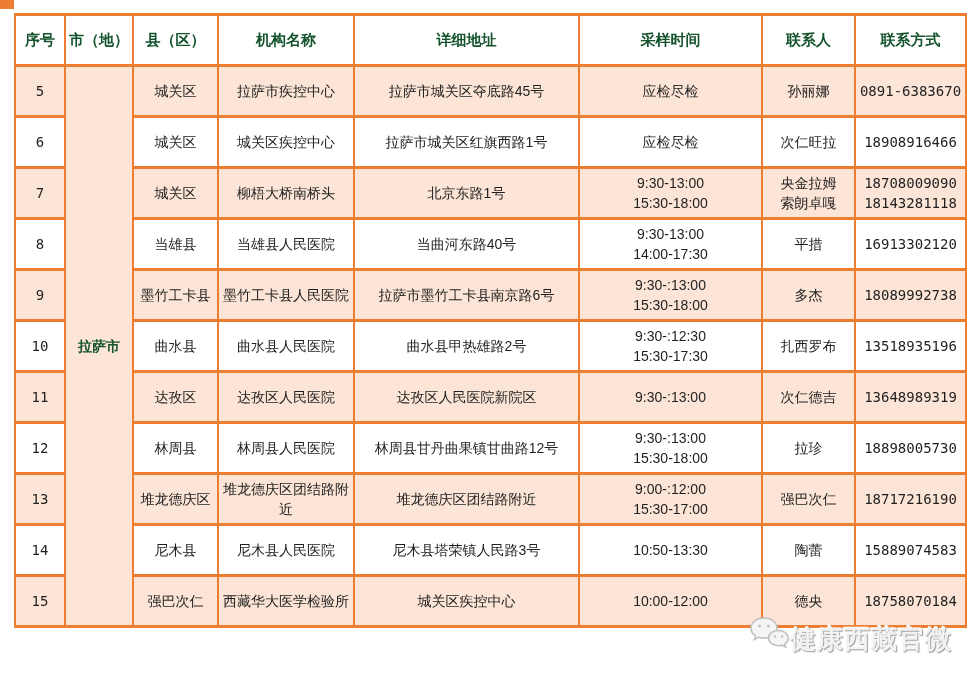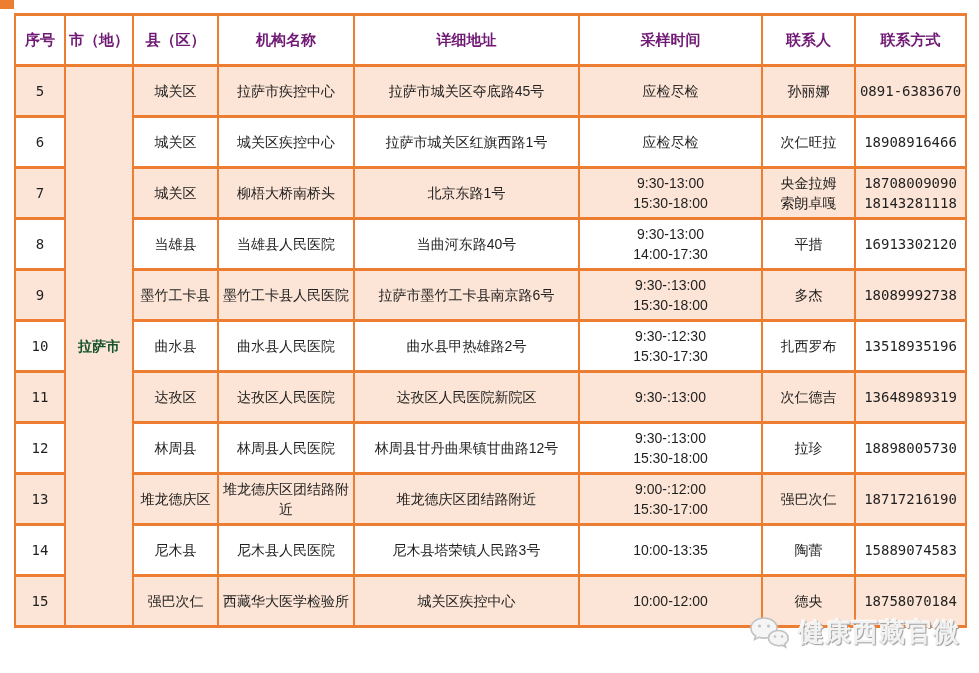--- a/index.html
+++ b/index.html
@@ -18,31 +18,31 @@
   table.sites th, table.sites td{
     border:2px solid #ED7D31;
     border-top-width:3px;border-bottom-width:3px;
     text-align:center;vertical-align:middle;
     padding:2px 3px;
     font-size:14px;line-height:1.45;
     white-space:pre-line;
     overflow:hidden;
   }
   table.sites thead th{
-    height:44px;background:#ffffff;font-weight:bold;font-size:15px;color:#701a75;
+    height:44px;background:#ffffff;font-weight:bold;font-size:15px;color:#14532d;
   }
   table.sites tbody td{height:44px;background:#ffffff;}
   table.sites tbody tr.odd td{background:#FCE4D6;}
   td.city-cell{
     background:#FCE4D6 !important;font-weight:bold;font-size:15px;color:#14532d;
   }
   .num{font-family:"DejaVu Sans Mono",monospace;font-size:14px;}
   .watermark{
     position:absolute;left:748px;top:615px;width:215px;height:42px;
-    display:flex;align-items:flex-start;gap:8px;
+    display:flex;align-items:flex-end;
     user-select:none;
   }
   .wm-text{
     font-size:26px;font-weight:bold;letter-spacing:1px;
     color:#f2f2f2;
     text-shadow:1px 1px 1px #9a9a9a,-1px -1px 0 #ffffff,0 0 1px #c0c0c0;
     white-space:nowrap;
   }
   .wm-icon{flex:0 0 auto;}
 </style>
@@ -163,21 +163,21 @@
       <td>9:00-:12:00
 15:30-17:00</td>
       <td>强巴次仁</td>
       <td class="num">18717216190</td>
     </tr>
     <tr>
       <td class="num">14</td>
       <td>尼木县</td>
       <td>尼木县人民医院</td>
       <td>尼木县塔荣镇人民路3号</td>
-      <td>10:00-13:35</td>
+      <td>10:50-13:30</td>
       <td>陶蕾</td>
       <td class="num">15889074583</td>
     </tr>
     <tr class="odd">
       <td class="num">15</td>
       <td>强巴次仁</td>
       <td>西藏华大医学检验所</td>
       <td>城关区疾控中心</td>
       <td>10:00-12:00</td>
       <td>德央</td>

